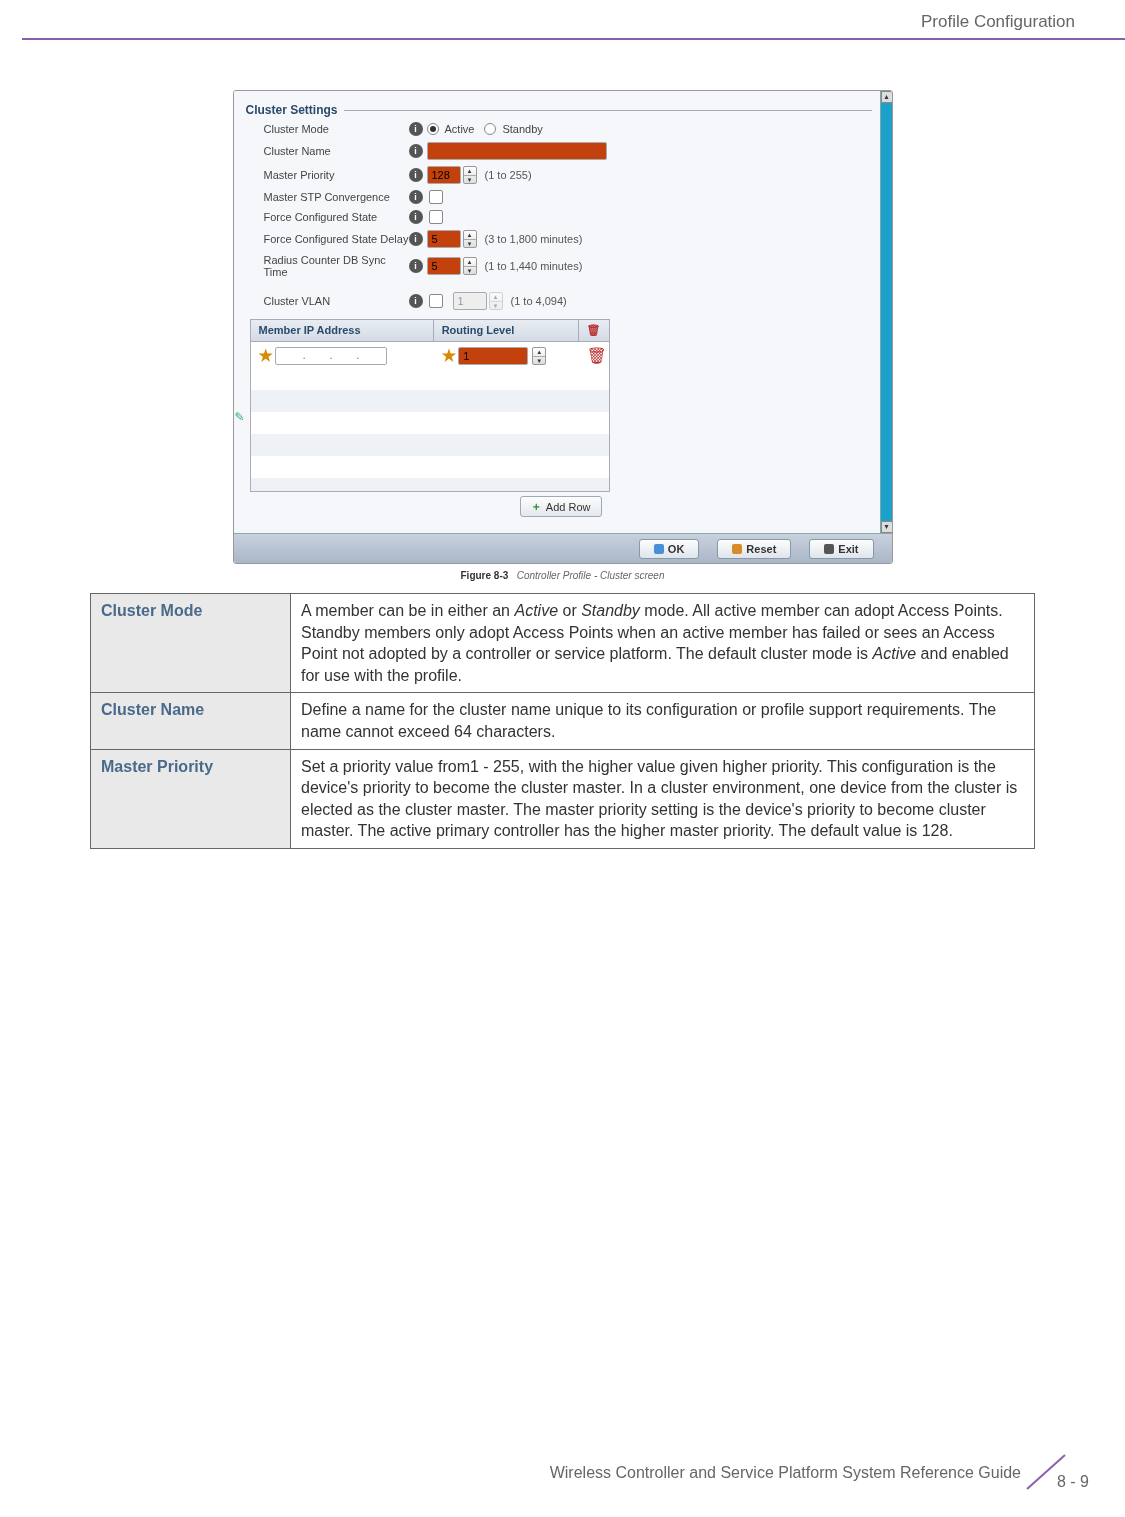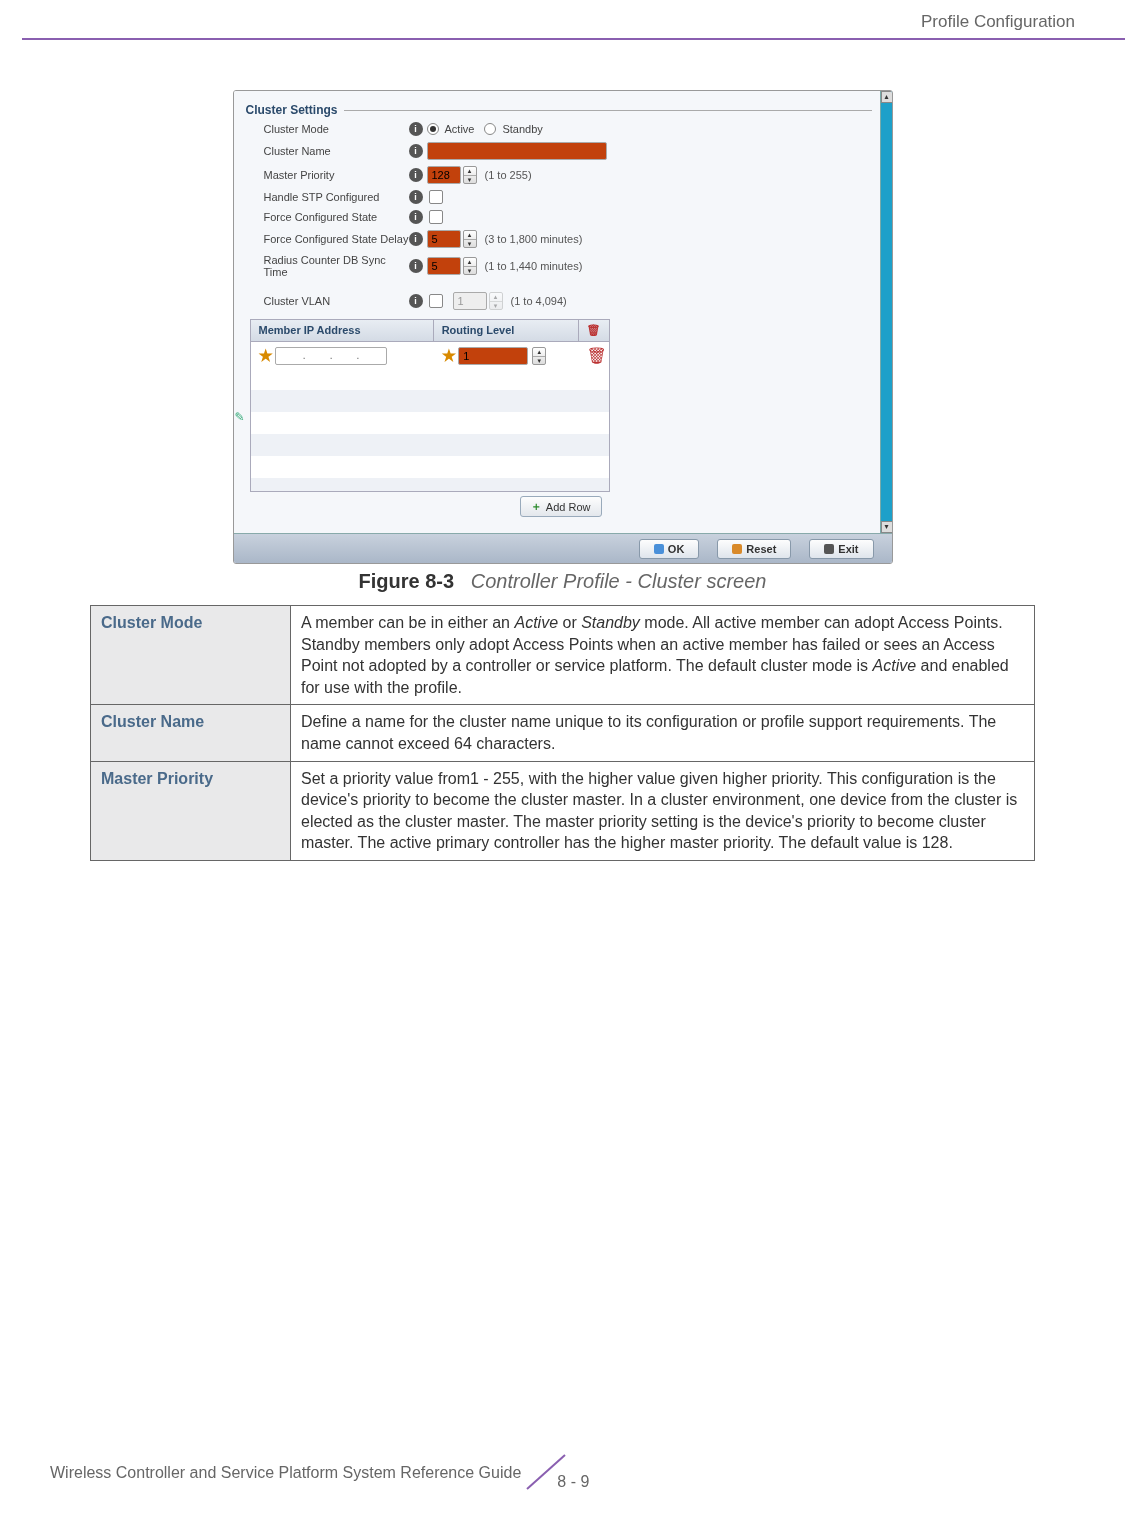--- a/index.html
+++ b/index.html
@@ -69,34 +69,34 @@
     .addrow-btn { display: inline-flex; align-items: center; gap: 4px; background: linear-gradient(#fdfdfd,#e3e7ec); border: 1px solid #9ab; border-radius: 3px; padding: 2px 10px; font-size: 11px; color: #333; }
     .plus-ic { color: #2a8a2a; font-weight: bold; }
     
     .footer-bar { background: linear-gradient(#c8d1dd, #aab7c8); height: 30px; display: flex; align-items: center; justify-content: flex-end; gap: 18px; padding: 0 18px; border-top: 1px solid #8aa; }
     .fbtn { background: linear-gradient(#fdfdfd,#dfe5ec); border: 1px solid #89a; border-radius: 3px; padding: 3px 14px; font-size: 11px; font-weight: bold; color: #333; display: inline-flex; align-items: center; gap: 4px; }
     .fbtn .fic { width: 10px; height: 10px; }
     .fic-ok { background: #4a90d9; border-radius: 2px; }
     .fic-reset { background: #d98a2a; border-radius: 2px; }
     .fic-exit { background: #555; border-radius: 2px; }
     
-    .figure-caption { text-align: center; font-size: 20px; margin: 6px 0 12px; }
+    .figure-caption { text-align: center; font-size: 10px; margin: 6px 0 12px; }
     .figure-caption .fig-label { font-weight: bold; color: #333; }
     .figure-caption .fig-desc { font-style: italic; color: #666; }
     
     .step-line { font-size: 17px; color: #333; margin: 10px 0 12px -60px; }
     .step-line .bold-term { font-weight: bold; color: #4a6a8a; }
     .step-num { display: inline-block; width: 60px; padding-left: 6px; }
     
     .desc-table { border-collapse: collapse; width: 100%; margin-left: 0; }
     .desc-table td, .desc-table th { border: 1px solid #666; padding: 6px 10px; font-size: 16px; vertical-align: top; text-align: left; line-height: 1.35; }
     .desc-table .term-col { width: 200px; background: #e9e9ea; color: #4a6a8a; font-weight: bold; }
     .desc-table .def-col em { font-style: italic; }
     
-    .page-footer { position: absolute; bottom: 24px; left: 0; right: 0; display: flex; align-items: center; justify-content: flex-start; padding: 0 50px; font-size: 16px; color: #666; }
+    .page-footer { position: absolute; bottom: 24px; left: 0; right: 0; display: flex; align-items: center; justify-content: flex-end; padding: 0 34px; font-size: 16px; color: #666; }
     .pagenum-slash { position: relative; width: 70px; height: 40px; }
     .pagenum-slash svg { position: absolute; left: 0; top: 0; }
     .pagenum-slash span { position: absolute; right: 2px; bottom: 2px; }
   </style>
 </head>
 <body>
 
 <div class="page-header">
   <span>Profile Configuration</span>
 </div>
@@ -138,21 +138,21 @@
             <span class="form-label">Master Priority</span>
             <span class="info-icon">i</span>
             <input class="text-in num" value="128" style="">
             <span class="spinner">
                 <span class="sp-up">▴</span>
                 <span class="sp-dn">▾</span>
               </span>
             <span class="hint">(1 to 255)</span>
           </div>
           <div class="form-row">
-            <span class="form-label">Handle STP Configured</span>
+            <span class="form-label">Master STP Convergence</span>
             <span class="info-icon">i</span>
             <span class="chk"></span>
           </div>
           <div class="form-row">
             <span class="form-label">Force Configured State</span>
             <span class="info-icon">i</span>
             <span class="chk"></span>
           </div>
           <div class="form-row">
             <span class="form-label">Force Configured State Delay</span>

